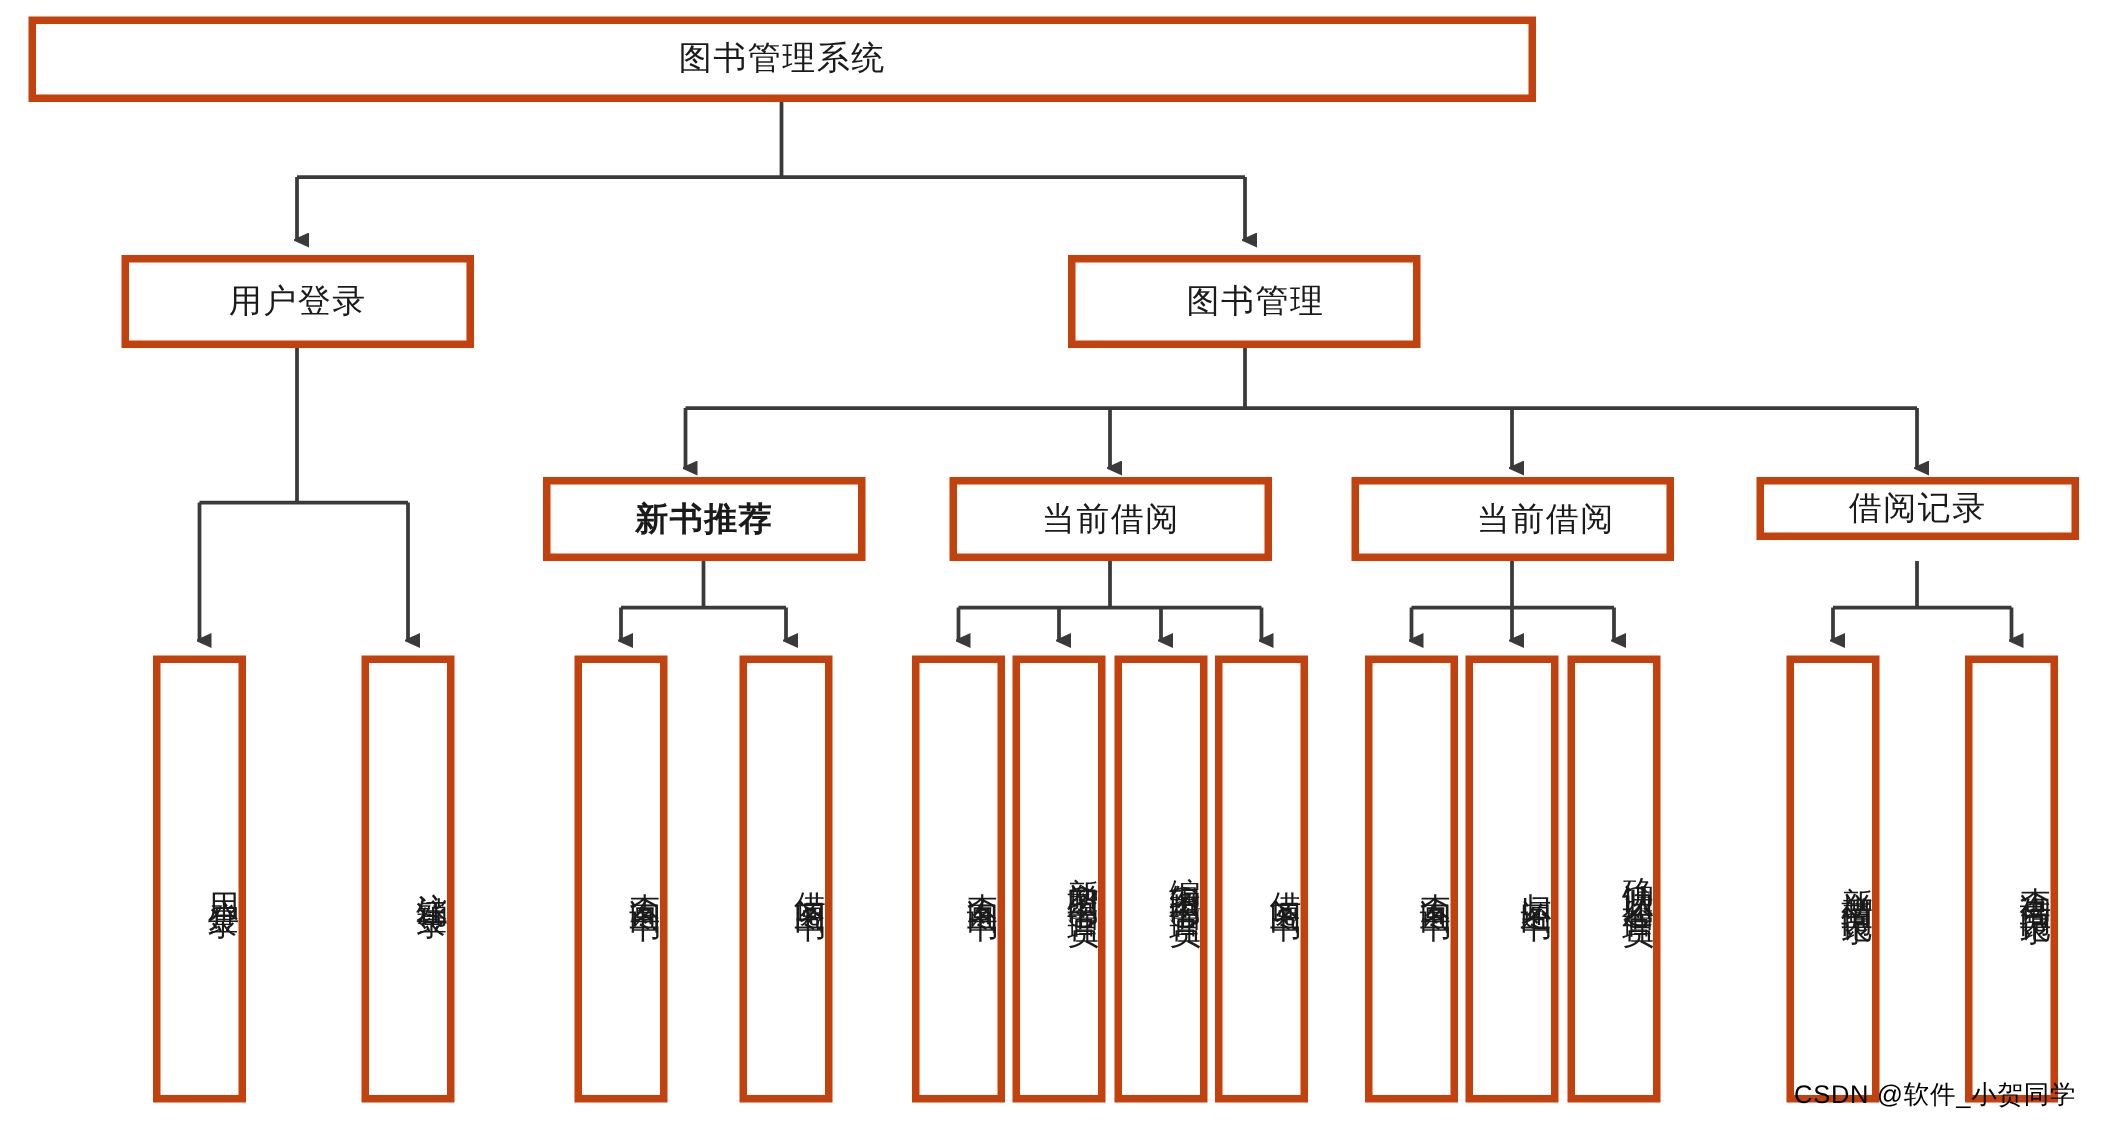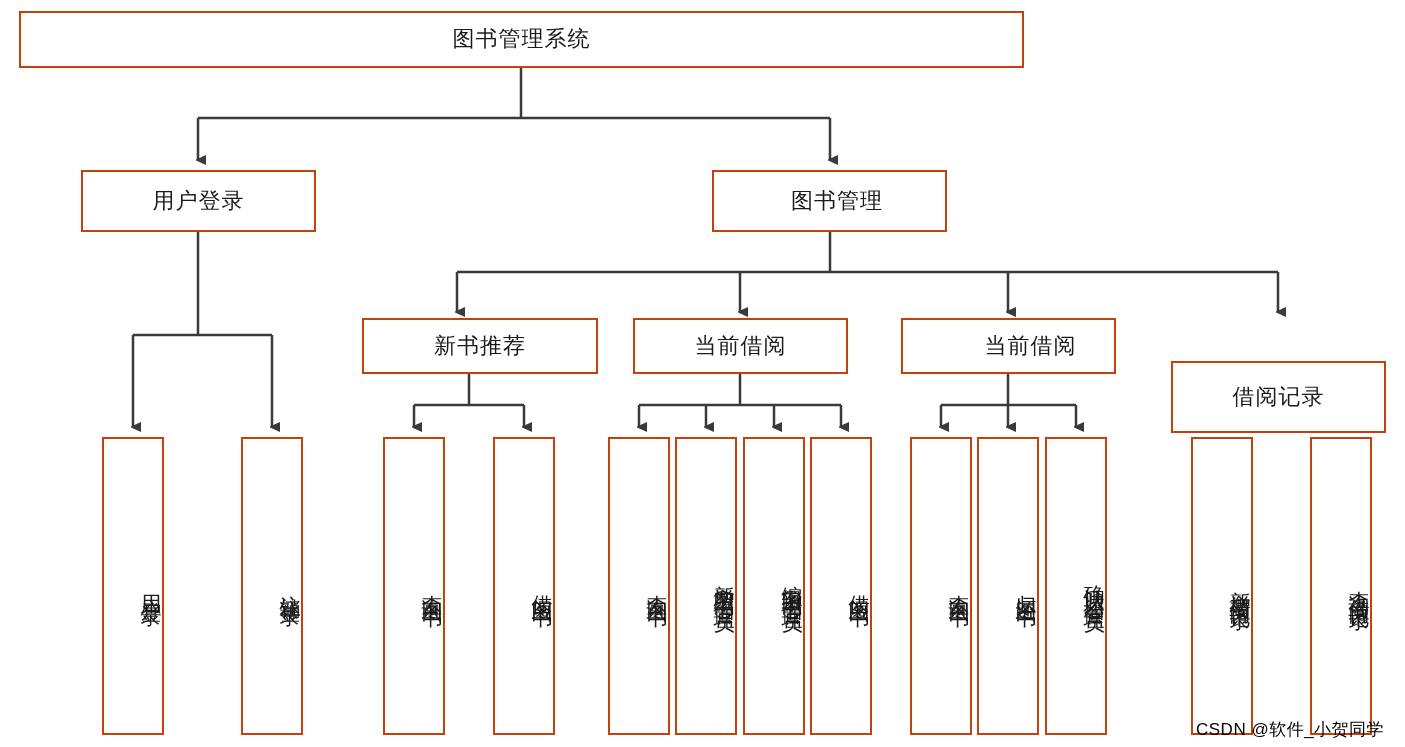--- a/index.html
+++ b/index.html
@@ -23,21 +23,21 @@
     left: 0;
     top: 0;
     width: 1405px;
     height: 747px;
     pointer-events: none;
   }
   .node {
     position: absolute;
     box-sizing: border-box;
     background: #ffffff;
-    border: 2px solid #c2410c;
+    border: 5px solid #c2410c;
     display: flex;
     align-items: center;
     justify-content: center;
     color: #1a1a1a;
   }
   .node.horiz {
     font-size: 22px;
     letter-spacing: 1px;
     line-height: 1.2;
   }
@@ -126,30 +126,30 @@
     <span>图书管理系统</span>
   </div>
 
   <div class="node horiz" style="left:81px; top:170px; width:235px; height:62px;">
     <span>用户登录</span>
   </div>
   <div class="node horiz" style="left:712px; top:170px; width:235px; height:62px;padding-left:15px;">
     <span>图书管理</span>
   </div>
 
-  <div class="node horiz" style="left:362px; top:318px; width:236px; height:56px;">
+  <div class="node horiz" style="left:362px; top:318px; width:215px; height:56px;font-weight:bold;">
     <span>新书推荐</span>
   </div>
   <div class="node horiz" style="left:633px; top:318px; width:215px; height:56px;">
     <span>当前借阅</span>
   </div>
   <div class="node horiz" style="left:901px; top:318px; width:215px; height:56px;padding-left:44px;">
     <span>当前借阅</span>
   </div>
-  <div class="node horiz" style="left:1171px; top:318px; width:215px; height:72px;margin-top:43px;">
+  <div class="node horiz" style="left:1171px; top:318px; width:215px; height:42px;">
     <span>借阅记录</span>
   </div>
 
   <div class="node vert" style="left:102px; top:437px; width:62px; height:298px;">
     <span class="vlabel">用户登录</span>
   </div>
   <div class="node vert" style="left:241px; top:437px; width:62px; height:298px;">
     <span class="vlabel">注销登录</span>
   </div>
 

